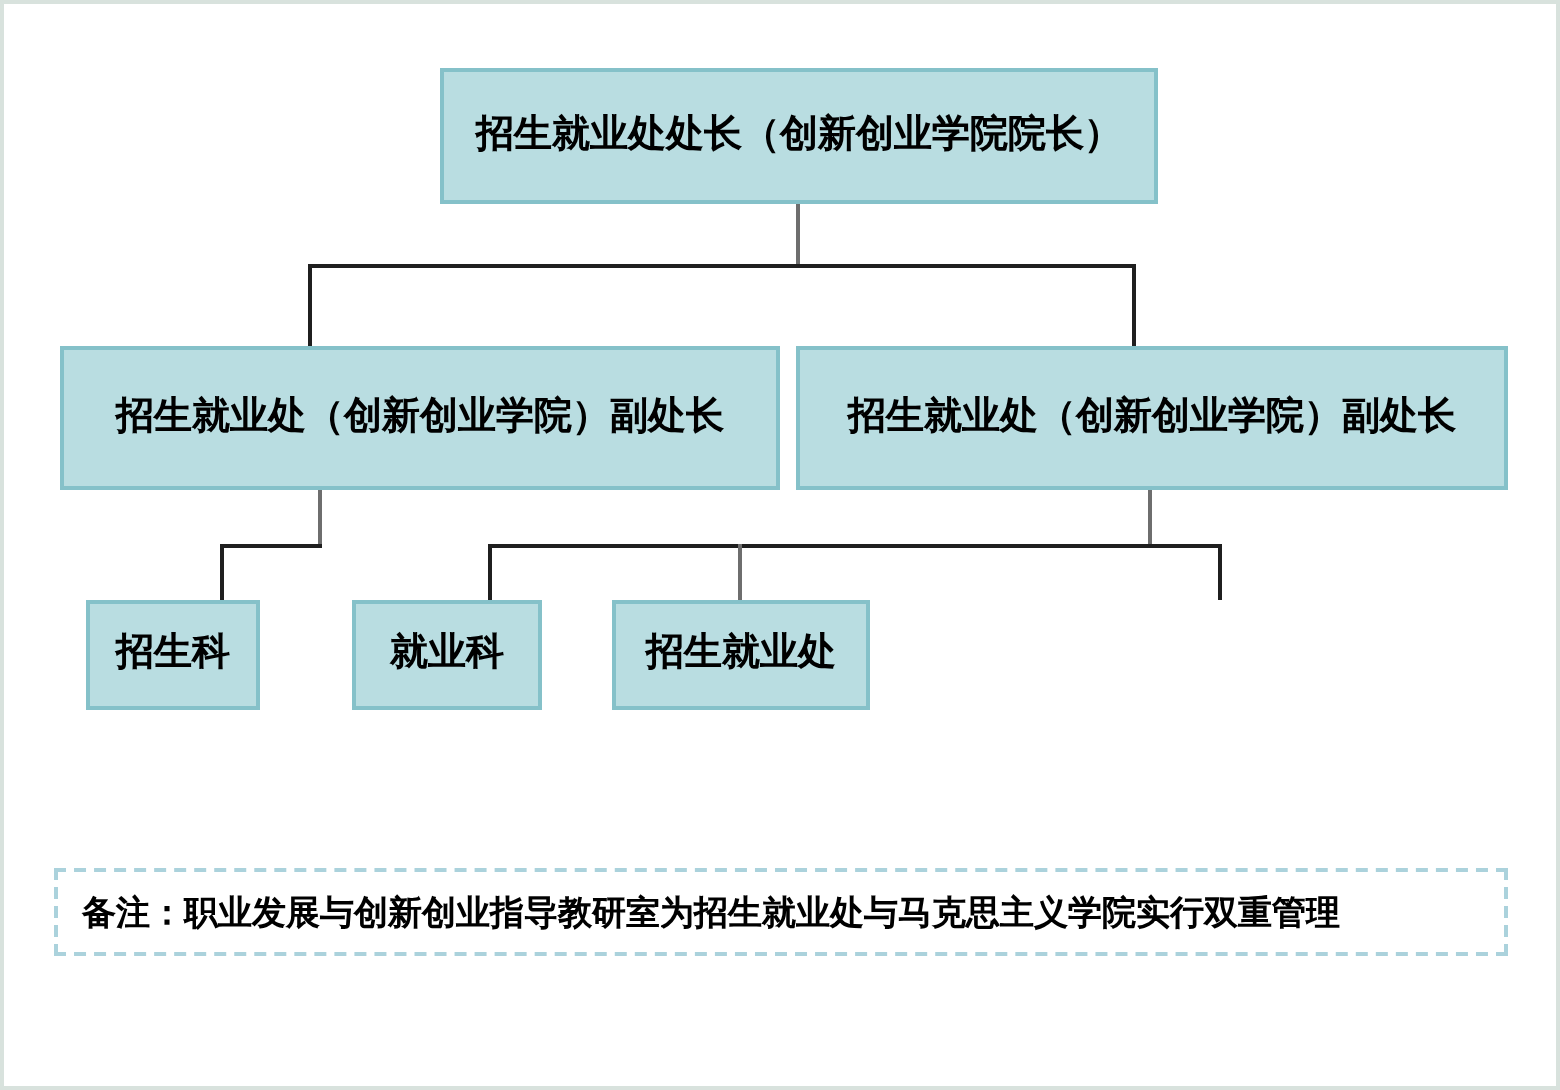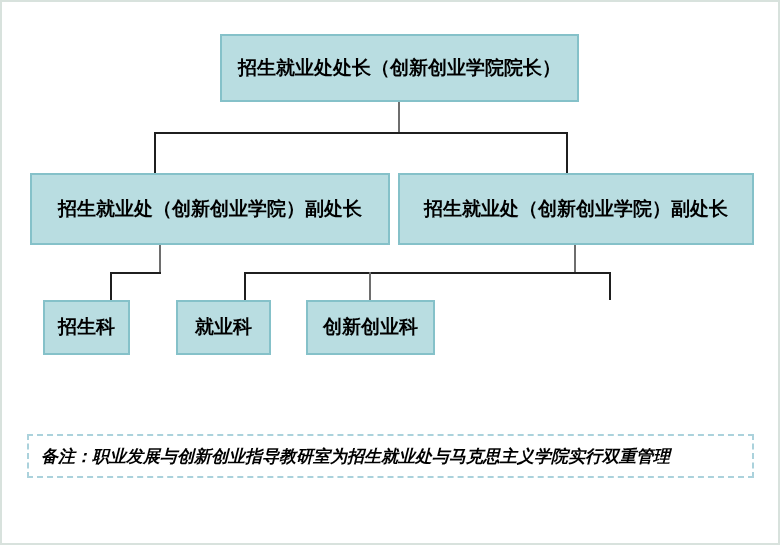--- a/index.html
+++ b/index.html
@@ -59,21 +59,20 @@
     border: 2px dashed var(--note-border, #abd2dc);
     display: flex;
     align-items: center;
     padding-left: 12px;
     font-family: "Liberation Sans", sans-serif;
     font-weight: bold;
     font-size: 17px;
     color: var(--text-color, #000000);
     background: #ffffff;
     white-space: nowrap;
-    font-style: italic;
   }
 </style>
 </head>
 <body>
 
 <div class="page">
 
   <div class="node node-root">
     <span>招生就业处处长（创新创业学院院长）</span>
   </div>
@@ -99,20 +98,20 @@
   <div class="line gray ln-d3-v"></div>
   <div class="line ln-d4-v"></div>
 
   <div class="node node-d2">
     <span>就业科</span>
   </div>
   <div class="node node-d1">
     <span>招生科</span>
   </div>
   <div class="node node-d3">
-    <span>创新创业科</span>
+    <span>招生就业处</span>
   </div>
 
   <div class="note">
     <span>备注：职业发展与创新创业指导教研室为招生就业处与马克思主义学院实行双重管理</span>
   </div>
 
 </div>
 
 </body></html>

